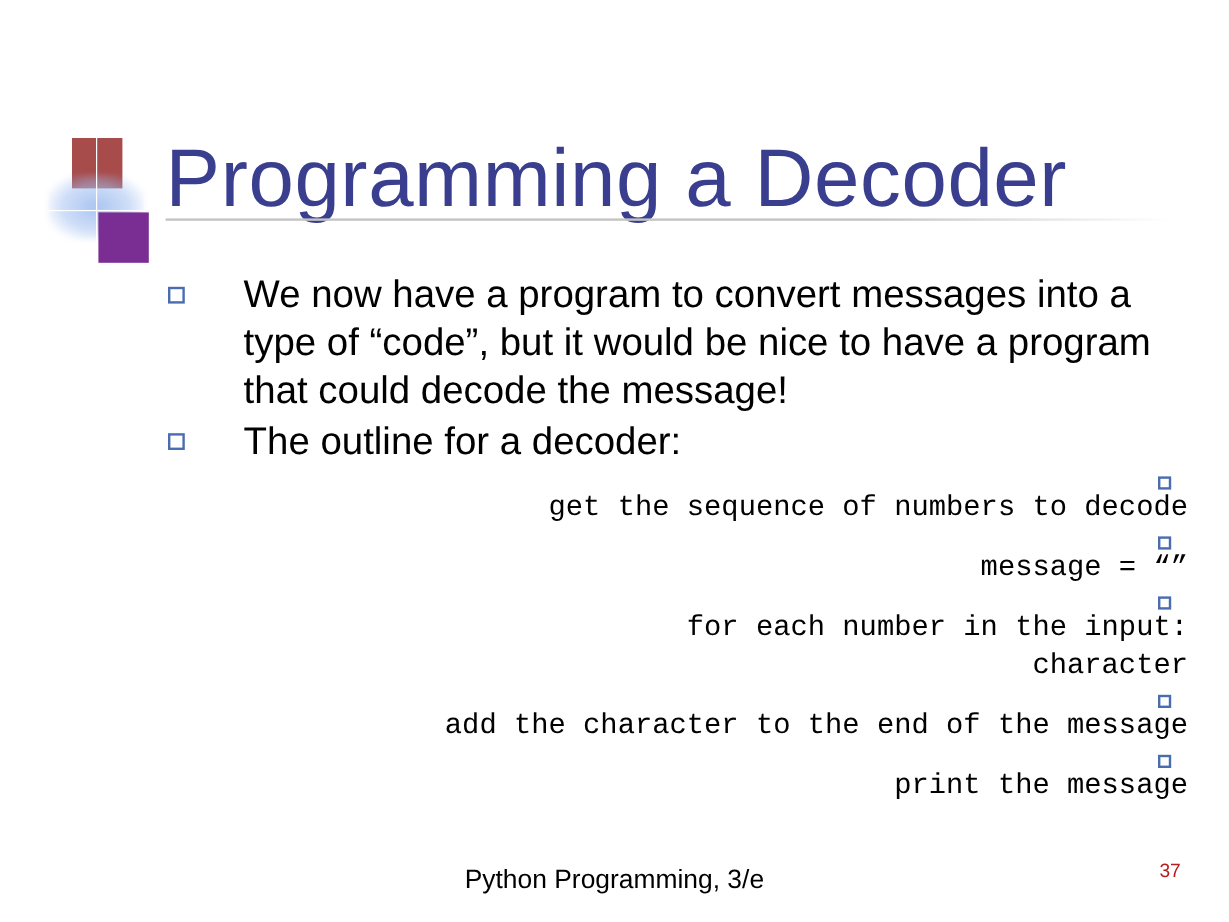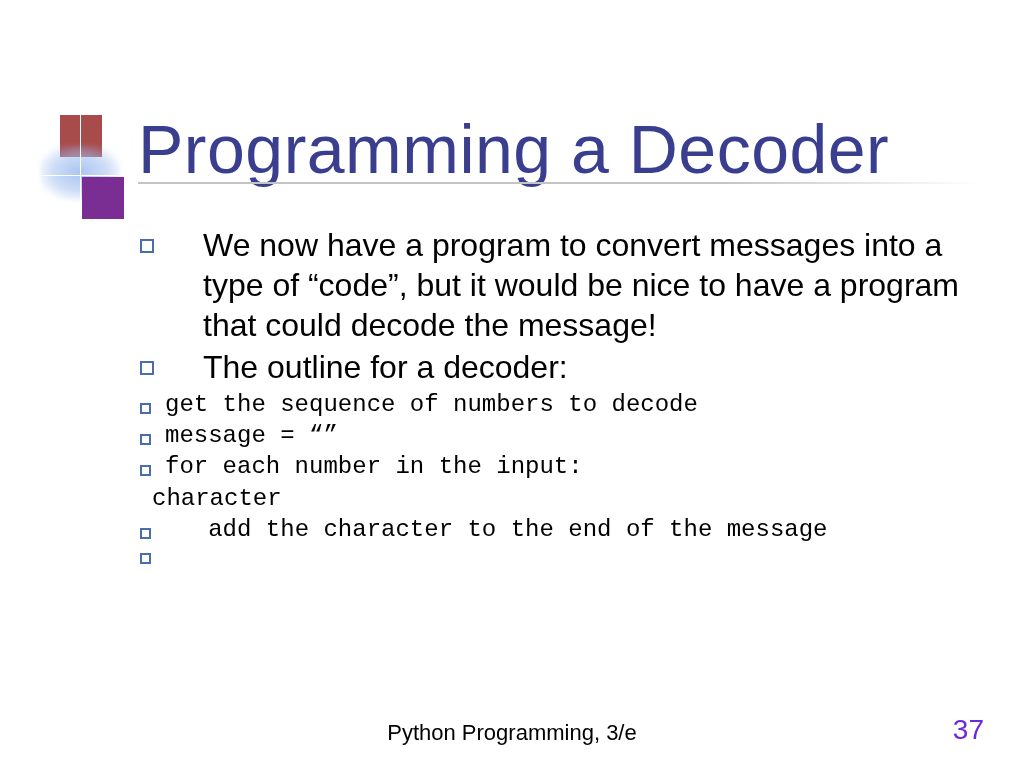--- a/index.html
+++ b/index.html
@@ -104,22 +104,23 @@
     margin-right: 14px;
   }
   .btext {
     font-size: 32px;
     color: #000000;
     line-height: 1.25;
     margin-left: 31px;
   }
   .code-row {
     display: flex;
-    align-items: center;
+    align-items: flex-end;
     margin-bottom: 0px;
+    flex-direction: column;
   }
   .code-text {
     font-family: "Courier New", Courier, monospace;
     font-size: 24px;
     color: #000000;
     line-height: 1.3;
     white-space: pre-wrap;
   }
   .code-wrap {
     margin-left: 12px;
@@ -128,24 +129,24 @@
     position: absolute;
     bottom: 22px;
     left: 0;
     width: 1024px;
     text-align: center;
     font-size: 22px;
     color: #000000;
   }
   .pagenum {
     position: absolute;
-    bottom: 22px;
+    bottom: 32px;
     right: 40px;
-    font-size: 28px;
-    color: #6d28d9;
+    font-size: 16px;
+    color: #b91c1c;
   }
 </style>
 </head>
 <body>
 
 <div class="decor">
   <div class="red"></div>
   <div class="blue"></div>
   <div class="purple"></div>
   <div class="hline"></div>
@@ -186,18 +187,19 @@
     <div class="code-text">character</div>
   </div>
 
   <div class="code-row">
     <div class="bullet small"></div>
     <div class="code-text">   add the character to the end of the message</div>
   </div>
 
   <div class="code-row">
     <div class="bullet small"></div>
+    <div class="code-text">print the message</div>
   </div>
 
 </div>
 
 <div class="footer">Python Programming, 3/e</div>
 <div class="pagenum">37</div>
 
 </body></html>

